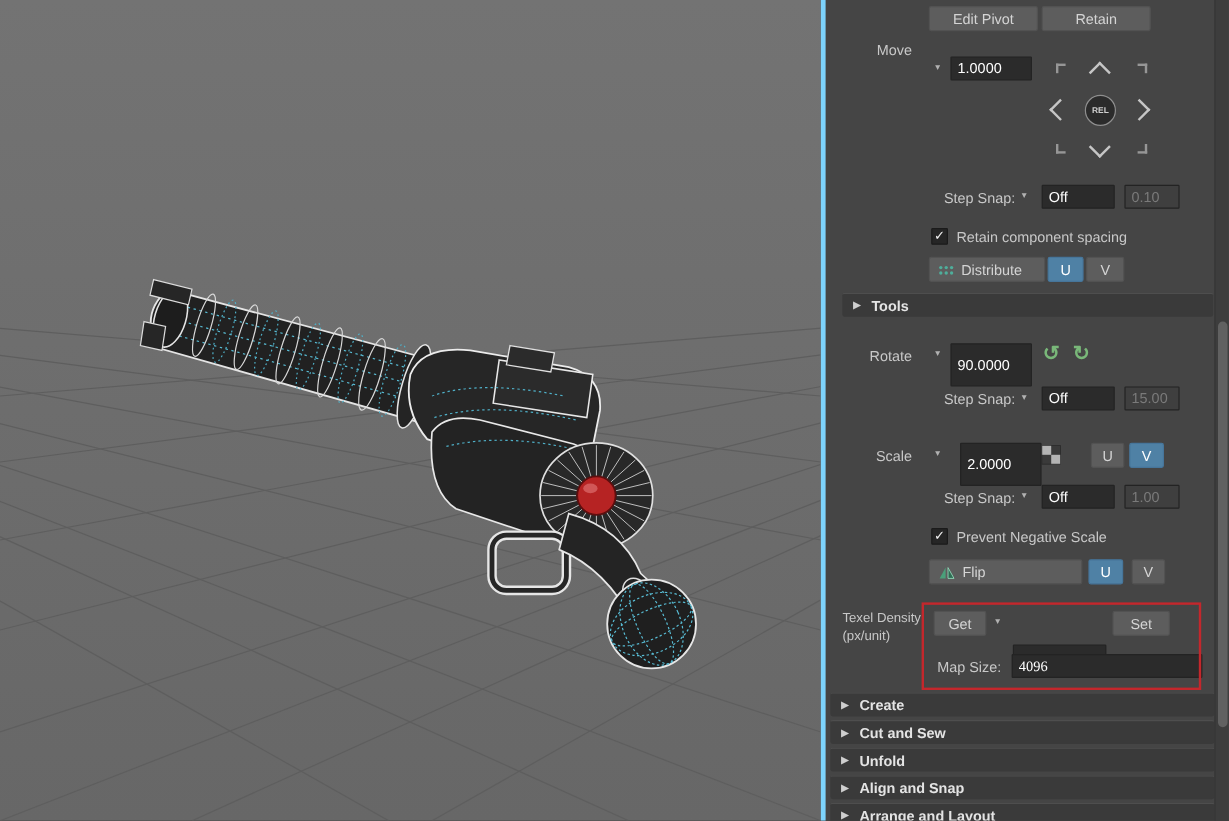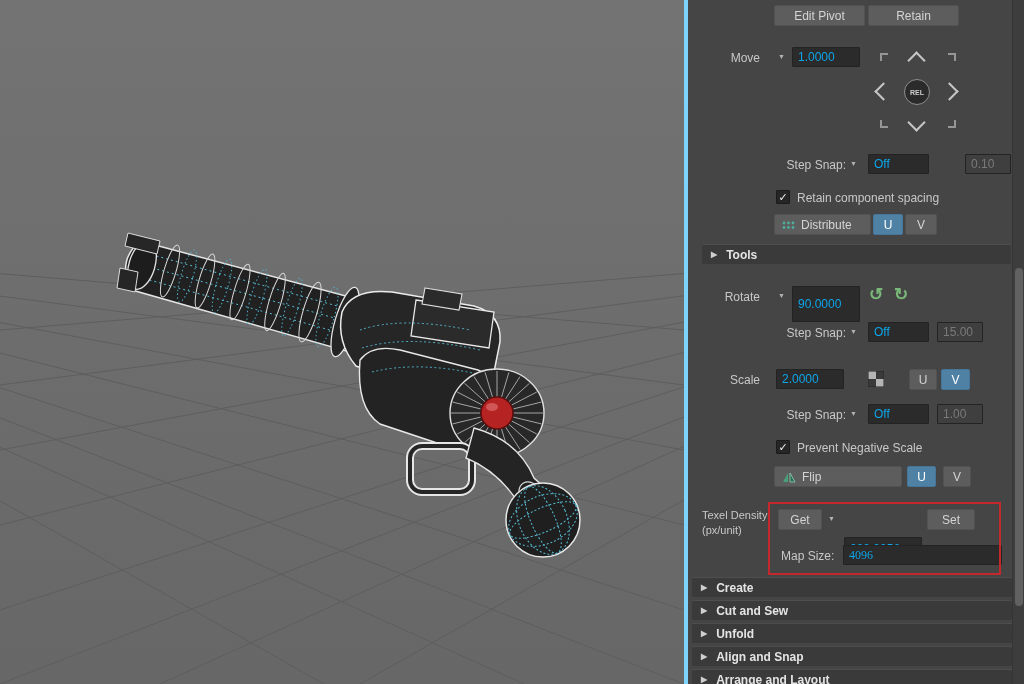--- a/index.html
+++ b/index.html
@@ -6,21 +6,21 @@
 html,body{width:1024px;height:684px;overflow:hidden}
 body{font-family:"Liberation Sans",sans-serif;background:#444}
 #root{position:relative;width:1024px;height:684px}
 .viewport{position:absolute;left:0;top:0;width:684px;height:684px;background:linear-gradient(#737373,#676767);overflow:hidden}
 .panel{position:absolute;left:684px;top:0;width:340px;height:684px;background:#454545;border-left:4px solid #7dd3fc;overflow:hidden;font-size:12px}
 .btn{position:absolute;background:#5d5d5d;color:#d4d4d4;font-size:12px;display:flex;align-items:center;justify-content:center;border-radius:2px;border:1px solid #525252}
 .btn.start{justify-content:flex-start;padding-left:7px;gap:6px}
 .btn.blue{background:#4f81a5;color:#fff;border-color:#46759a}
 .lbl{position:absolute;color:#c8c8c8;font-size:12px;white-space:nowrap}
 .lbl.r{text-align:right}
-input.field{position:absolute;background:#2b2b2b;border:1px solid #232323;color:#0ea5e9;font-size:12px;padding:0 5px;font-family:inherit;outline:none;border-radius:1px}
+input.field{position:absolute;background:#2b2b2b;border:1px solid #232323;color:#ffffff;font-size:12px;padding:0 5px;font-family:inherit;outline:none;border-radius:1px}
 input.dim{background:#3f3f3f;color:#7a7a7a}
 .dd{position:absolute;color:#b2b2b2;font-size:7px}
 .chk{position:absolute;width:14px;height:14px;background:#262626;border:1px solid #1b1b1b;color:#f0f0f0;font-size:11px;line-height:12px;text-align:center;border-radius:1px}
 .hdr{position:absolute;background:#3a3a3a;color:#e4e4e4;font-weight:bold;font-size:12px;height:20px;display:flex;align-items:center;gap:9px;padding-left:9px;border-top:1px solid #4e4e4e;border-radius:2px}
 .tri{font-size:8px;color:#cfcfcf}
 .chev{position:absolute;width:13px;height:13px;border-right:2px solid #c6c6c6;border-bottom:2px solid #c6c6c6}
 .corner{position:absolute;width:8px;height:8px}
 .corner.tl{border-left:2px solid #969696;border-top:2px solid #969696}
 .corner.tr{border-right:2px solid #969696;border-top:2px solid #969696}
 .corner.bl{border-left:2px solid #969696;border-bottom:2px solid #969696}
@@ -143,38 +143,38 @@
         </g>
       </g>
     </svg>
   </div>
 
   <div class="panel">
 
     <div class="btn" style="left:86px;top:5px;width:91px;height:21px">Edit Pivot</div>
     <div class="btn" style="left:180px;top:5px;width:91px;height:21px">Retain</div>
 
-    <div class="lbl r" style="left:0;top:51px;width:72px">Move</div>
+    <div class="lbl r" style="left:0;top:35px;width:72px">Move</div>
     <div class="dd" style="left:90px;top:53px">▼</div>
     <input class="field" style="left: 104px; top: 47px; width: 68px; height: 20px;" value="1.0000">
 
     <div class="corner tl" style="left:192px;top:53px"></div>
     <div class="corner tr" style="left:260px;top:53px"></div>
     <div class="corner bl" style="left:192px;top:120px"></div>
     <div class="corner br" style="left:260px;top:120px"></div>
     <div class="chev" style="left:222px;top:54px;transform:rotate(225deg)"></div>
     <div class="chev" style="left:222px;top:116px;transform:rotate(45deg)"></div>
     <div class="chev" style="left:189px;top:85px;transform:rotate(135deg)"></div>
     <div class="chev" style="left:255px;top:85px;transform:rotate(-45deg)"></div>
     <div class="rel" style="left:216px;top:79px">REL</div>
 
     <div class="lbl r" style="left:56px;top:158px;width:102px">Step Snap:</div>
     <div class="dd" style="left:162px;top:160px">▼</div>
     <input class="field" style="left: 180px; top: 154px; width: 61px; height: 20px;" value="Off">
-    <input class="field dim" style="left: 249px; top: 154px; width: 46px; height: 20px; margin-left: 28px;" disabled="" value="0.10">
+    <input class="field dim" style="left: 249px; top: 154px; width: 46px; height: 20px;" disabled="" value="0.10">
 
     <div class="chk" style="left:88px;top:190px">✓</div>
     <div class="lbl" style="left:109px;top:191px">Retain component spacing</div>
 
     <div class="btn start" style="left:86px;top:214px;width:97px;height:21px">
       <svg width="13" height="10">
           <circle cx="2" cy="3" r="1.4" fill="#4fae9b"></circle>
           <circle cx="6.5" cy="3" r="1.4" fill="#4fae9b"></circle>
           <circle cx="11" cy="3" r="1.4" fill="#4fae9b"></circle>
           <circle cx="2" cy="7.5" r="1.4" fill="#4fae9b"></circle>
@@ -197,21 +197,21 @@
     <div class="roticon" style="left:181px;top:286px">↺</div>
     <div class="roticon" style="left:206px;top:286px">↻</div>
 
     <div class="lbl r" style="left:56px;top:326px;width:102px">Step Snap:</div>
     <div class="dd" style="left:162px;top:328px">▼</div>
     <input class="field" style="left: 180px; top: 322px; width: 61px; height: 20px;" value="Off">
     <input class="field dim" style="left: 249px; top: 322px; width: 46px; height: 20px;" disabled="" value="15.00">
 
     <div class="lbl r" style="left:0;top:373px;width:72px">Scale</div>
     <div class="dd" style="left:90px;top:375px">▼</div>
-    <input class="field" style="left: 88px; top: 369px; width: 68px; height: 20px;" value="2.0000">
+    <input class="field" style="left: 112px; top: 369px; width: 68px; height: 36px;" value="2.0000">
     <svg style="position:absolute;left:180px;top:371px" width="16" height="16">
         <rect width="16" height="16" fill="#3a3a3a"></rect>
         <rect width="8" height="8" fill="#b4b4b4"></rect>
         <rect x="8" y="8" width="8" height="8" fill="#b4b4b4"></rect>
         <rect width="16" height="16" fill="none" stroke="#252525"></rect>
       </svg>
     <div class="btn" style="left:221px;top:369px;width:28px;height:21px">U</div>
     <div class="btn blue" style="left:253px;top:369px;width:29px;height:21px">V</div>
 
     <div class="lbl r" style="left:56px;top:408px;width:102px">Step Snap:</div>

